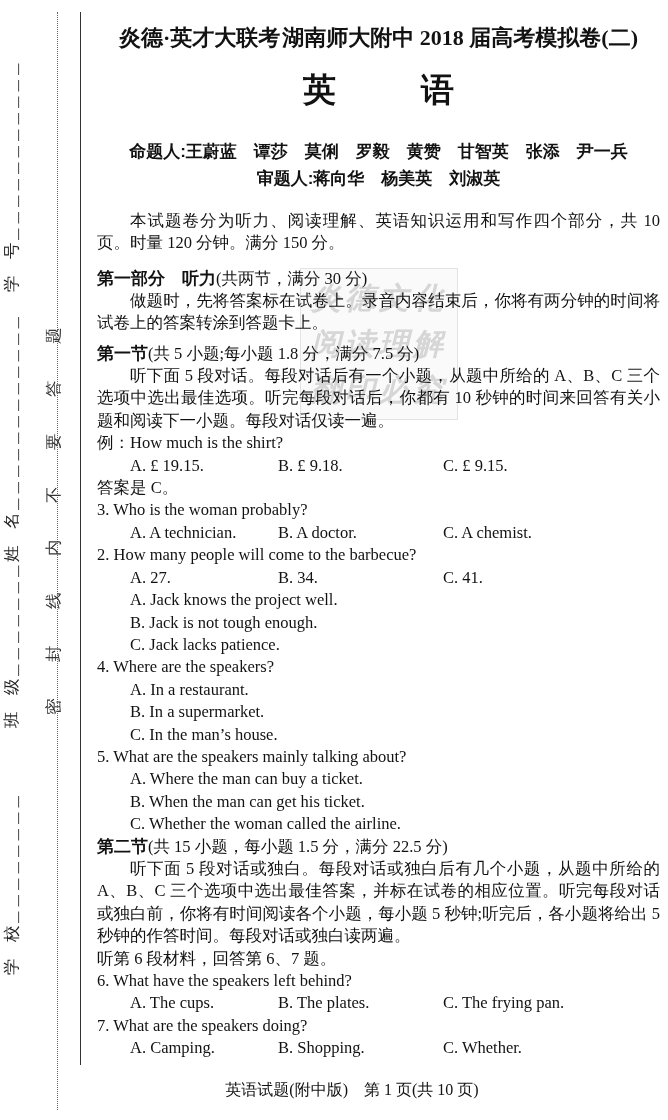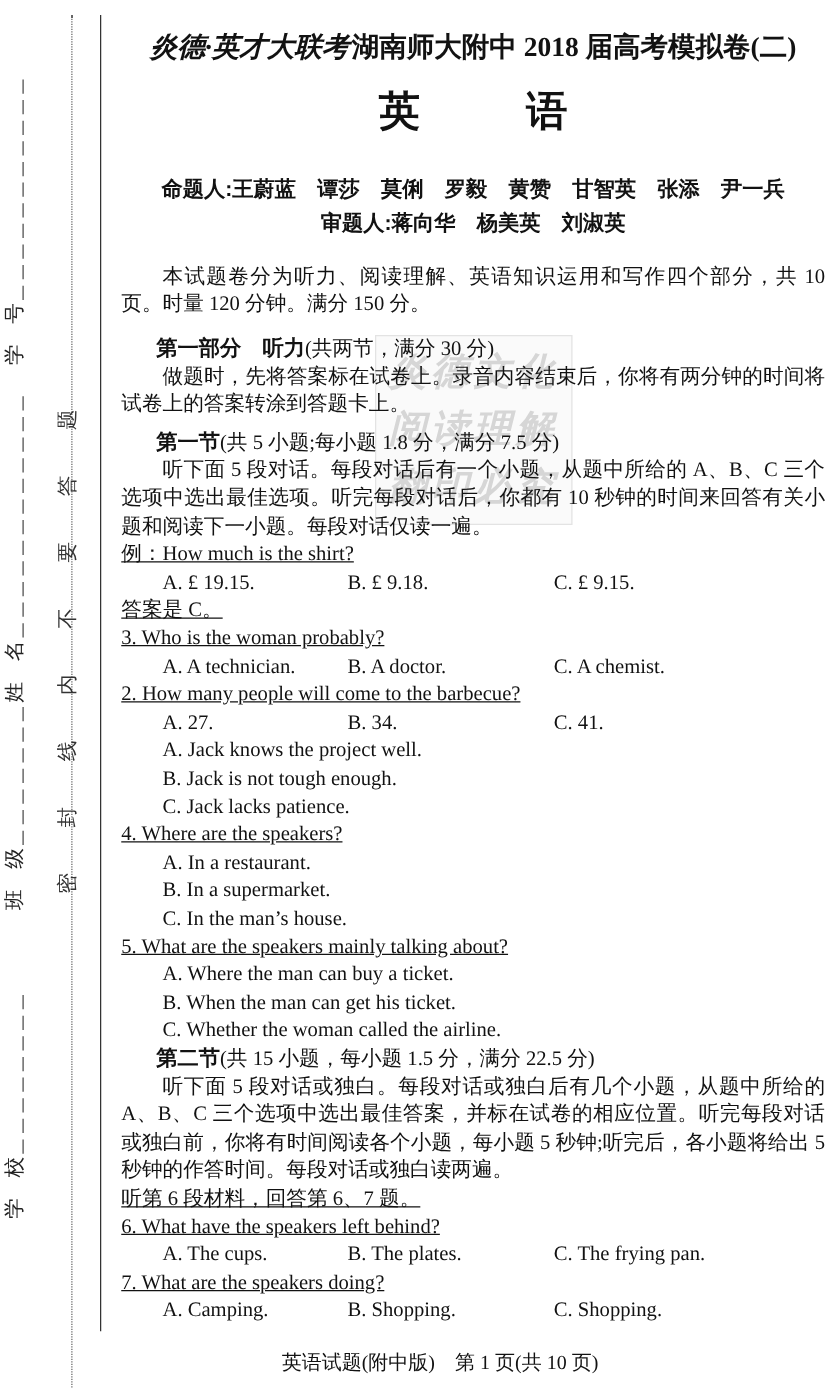--- a/index.html
+++ b/index.html
@@ -34,36 +34,36 @@
   .watermark div {
     font-size:30px; font-weight:bold; letter-spacing:4px;
     color:rgba(145,145,145,0.35); line-height:46px;
   }
   
   .content {
     position:absolute; left:97px; top:15px; width:563px; z-index:1;
     font-size:16.5px; line-height:22.4px;
   }
   .hdr { text-align:center; font-weight:bold; font-size:22px; line-height:30px; margin:8px 0 0; }
-  .hdr .brand { font-style:italic; margin-right:2px; }
+  .hdr .brand { margin-right:2px; }
   .subject {
     text-align:center; font-weight:bold; font-size:33px; line-height:42px;
     letter-spacing:26px; text-indent:26px; margin:16px 0 12px;
   }
   .byline {
     text-align:center; font-weight:bold; font-size:17px; line-height:23px; margin:4px 0 0;
     font-family:"Liberation Sans","DejaVu Sans",sans-serif;
   }
   .byline.first { margin-top:29px; }
   .para { margin:0; text-indent:2em; text-align:justify; }
   .intro { margin-top:20px; }
   .part-head { margin:12px 0 0; line-height:23px; }
   .sec-head { margin:8px 0 0; }
-  .bold-hei { font-weight:bold; font-family:"Liberation Sans","DejaVu Sans",sans-serif; font-size:17px;margin-left:28px; }
-  .qline { margin:0;text-decoration:underline; }
+  .bold-hei { font-weight:bold; font-family:"Liberation Sans","DejaVu Sans",sans-serif; font-size:17px; }
+  .qline { margin:0; }
   .optrow {
     display:grid; grid-template-columns:148px 165px auto;
     padding-left:33px; margin:0;
   }
   .optstack { padding-left:33px; margin:0; }
   .footer {
     position:absolute; left:18px; top:1080px; width:668px; z-index:1;
     text-align:center; font-size:16px;
   }
 </style>
@@ -157,18 +157,18 @@
   <div class="optrow">
     <span>A. The cups.</span>
     <span>B. The plates.</span>
     <span>C. The frying pan.</span>
   </div>
 
   <p class="qline">7. What are the speakers doing?</p>
   <div class="optrow">
     <span>A. Camping.</span>
     <span>B. Shopping.</span>
-    <span>C. Shopping.</span>
+    <span>C. Whether.</span>
   </div>
 
 </div>
 
 <div class="footer">英语试题(附中版)　第 1 页(共 10 页)</div>
 
 </body></html>

